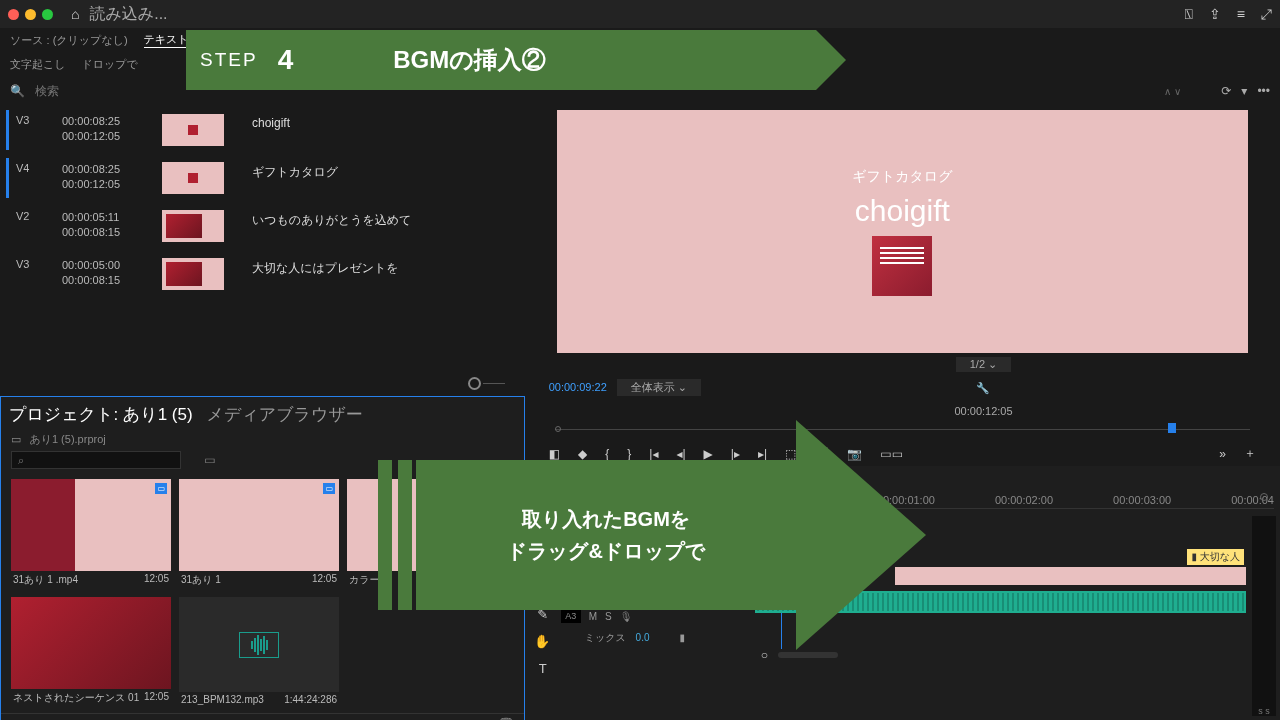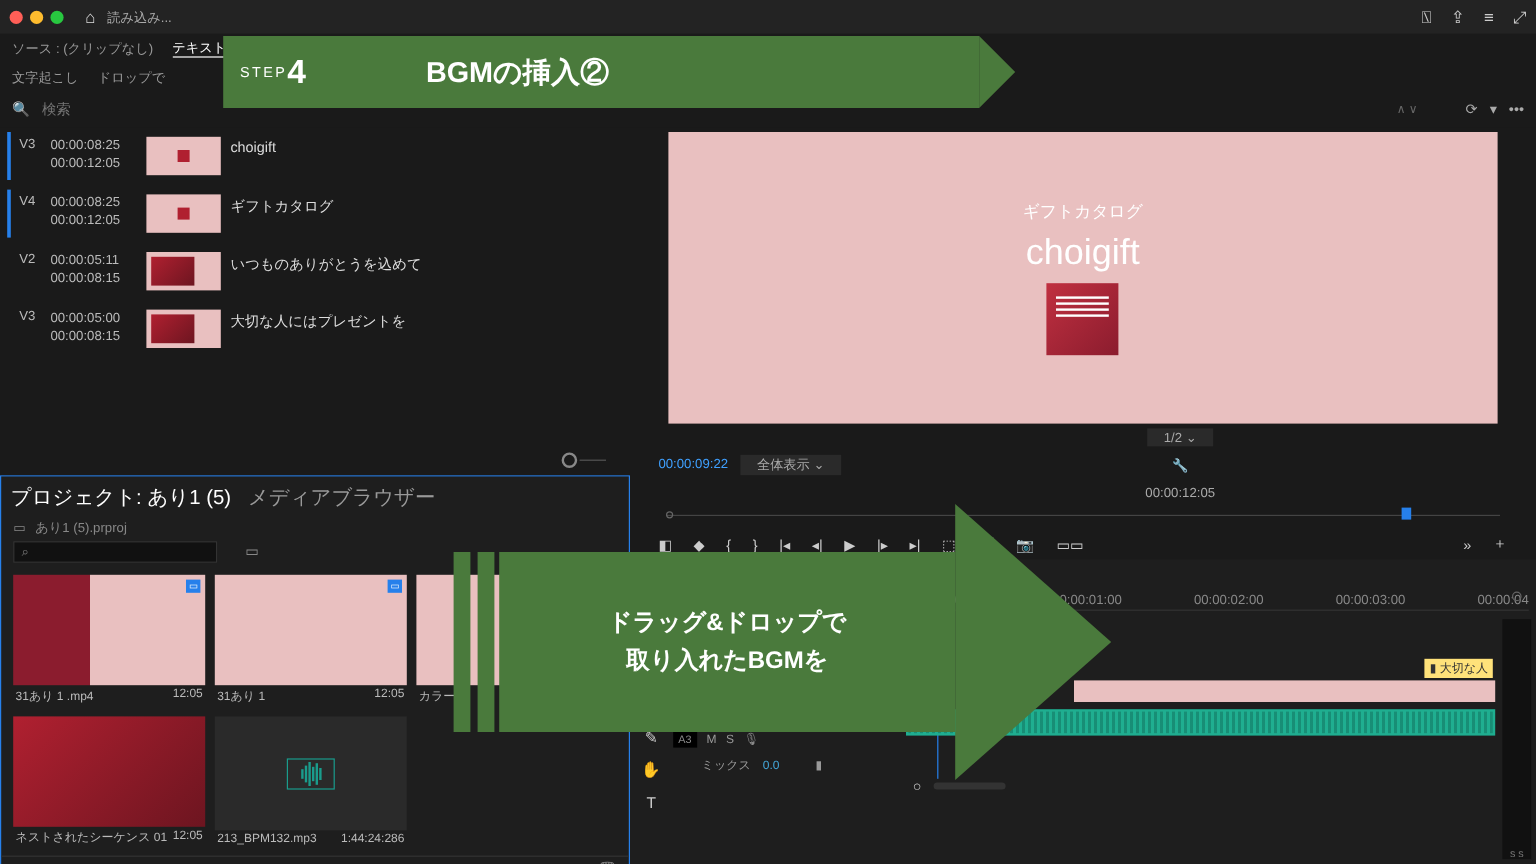--- a/index.html
+++ b/index.html
@@ -2,36 +2,36 @@
 <html><head>
 <meta charset="utf-8">
 <style>
 * { margin:0; padding:0; box-sizing:border-box; font-family:"Hiragino Kaku Gothic Pro","Meiryo",sans-serif; }
 body { background:#1a1a1a; color:#ccc; width:1280px; height:720px; overflow:hidden; font-size:12px; position:relative; }
 .topbar { height:28px; background:#232323; display:flex; align-items:center; padding:0 8px; gap:10px; }
 .traffic { display:flex; gap:6px; }
 .dot { width:11px; height:11px; border-radius:50%; }
 .dot.r{background:#ff5f57;} .dot.y{background:#febc2e;} .dot.g{background:#28c840;}
 .home-ico { font-size:14px; color:#ddd; margin-left:8px; }
-.top-txt { color:#aaa; font-size:11px; }
+.top-txt { color:#aaa; font-size:16px; }
 .top-right { margin-left:auto; display:flex; gap:16px; font-size:14px; color:#ccc; }
 .subbar { height:24px; display:flex; align-items:center; padding:0 10px; gap:16px; font-size:11px; color:#999; }
 .subbar .active { color:#fff; border-bottom:1px solid #fff; }
 .subbar2 { height:24px; display:flex; align-items:center; padding:0 10px; gap:16px; font-size:11px; color:#999; }
 .searchrow { height:30px; display:flex; align-items:center; padding:0 10px; gap:10px; color:#888; }
 .searchrow input { background:transparent; border:none; color:#ccc; flex:1; font-size:12px; outline:none; }
 .arrow-ud { display:flex; font-size:10px; color:#666; gap:4px; }
 .ico { color:#aaa; cursor:pointer; }
 
 .main { display:flex; height:calc(720px - 28px - 24px - 24px - 30px); }
 .left { width:710px; display:flex; flex-direction:column; }
 .right { flex:1; display:flex; flex-direction:column; }
 
 .textlist { flex:0 0 290px; overflow:hidden; background:#1a1a1a; padding-left:6px; position:relative; }
-.trow { display:flex; align-items:flex-start; padding:8px 10px; gap:8px; }
+.trow { display:flex; align-items:flex-start; padding:8px 10px; gap:28px; }
 .trow.sel { position:relative; }
 .trow.sel::before { content:""; position:absolute; left:0; top:4px; bottom:4px; width:3px; background:#2680eb; }
 .trow .trk { width:18px; font-size:11px; color:#bbb; }
 .trow .times { width:72px; font-size:11px; color:#bbb; line-height:1.4; }
 .trow .thumb { width:62px; height:32px; background:#e9c0c0; position:relative; }
 .trow .thumb .inner { position:absolute; left:4px; bottom:4px; width:36px; height:24px; background:linear-gradient(135deg,#b02030,#6d1520); }
 .trow .thumb.gift .sq { position:absolute; left:50%; top:50%; width:10px; height:10px; background:#b02030; transform:translate(-50%,-50%); }
 .trow .txt { font-size:12px; color:#ddd; padding-top:2px; }
 .scrub-dot { position:absolute; right:44px; bottom:6px; width:13px; height:13px; border:2px solid #888; border-radius:50%; }
 .scrub-line { position:absolute; right:20px; bottom:12px; width:22px; height:1px; background:#555; }
@@ -99,21 +99,21 @@
 .tlph { position:absolute; left:26px; top:0; bottom:0; width:1px; background:#2680eb; }
 .tlph::before { content:""; position:absolute; top:-2px; left:-4px; width:9px; height:8px; background:#2680eb; }
 .tlscroll { height:12px; display:flex; align-items:center; padding:0 6px; }
 .tlscroll .bar { height:6px; background:#333; width:60px; border-radius:3px; margin-left:10px; }
 .tlknob { position:absolute; right:6px; top:2px; width:8px; height:8px; border:1px solid #666; border-radius:50%; }
 .audmeter { position:absolute; right:4px; bottom:4px; width:24px; height:200px; background:#111; display:flex; flex-direction:column; justify-content:flex-end; align-items:center; font-size:9px; color:#777; }
 
 .banner { position:absolute; top:30px; left:186px; height:60px; display:flex; align-items:center; z-index:50; }
 .banner-body { background:#4a7a3c; height:60px; width:630px; display:flex; align-items:center; padding:0 20px 0 14px; color:#fff; position:relative; }
 .banner-body::after { content:""; position:absolute; right:-30px; top:0; border-top:30px solid transparent; border-bottom:30px solid transparent; border-left:30px solid #4a7a3c; }
-.banner .step { font-size:12px; letter-spacing:2px; margin-right:0; }
+.banner .step { font-size:19px; letter-spacing:2px; margin-right:20px; }
 .banner .num { font-size:28px; font-weight:bold; margin-right:100px; }
 .banner .title { font-size:24px; font-weight:bold; }
 
 .callout { position:absolute; top:460px; left:378px; z-index:60; display:flex; align-items:center; }
 .cbars { display:flex; gap:6px; margin-right:4px; }
 .cbars div { width:14px; height:150px; background:#4a7a3c; }
 .carrow { position:relative; }
 .carrow .stem { background:#4a7a3c; width:380px; height:150px; display:flex; flex-direction:column; align-items:center; justify-content:center; color:#fff; font-size:20px; font-weight:bold; line-height:1.6; }
 .carrow::before { content:""; position:absolute; right:-130px; top:-40px; border-top:115px solid transparent; border-bottom:115px solid transparent; border-left:130px solid #4a7a3c; }
 </style>
@@ -401,17 +401,17 @@
   </div>
 </div>
 
 <div class="callout">
   <div class="cbars">
       <div></div>
       <div></div>
     </div>
   <div class="carrow">
     <div class="stem">
+      <div>取り入れたBGMを</div>
       <div>ドラッグ&amp;ドロップで</div>
-      <div>取り入れたBGMを</div>
     </div>
   </div>
 </div>
 
 </body></html>

